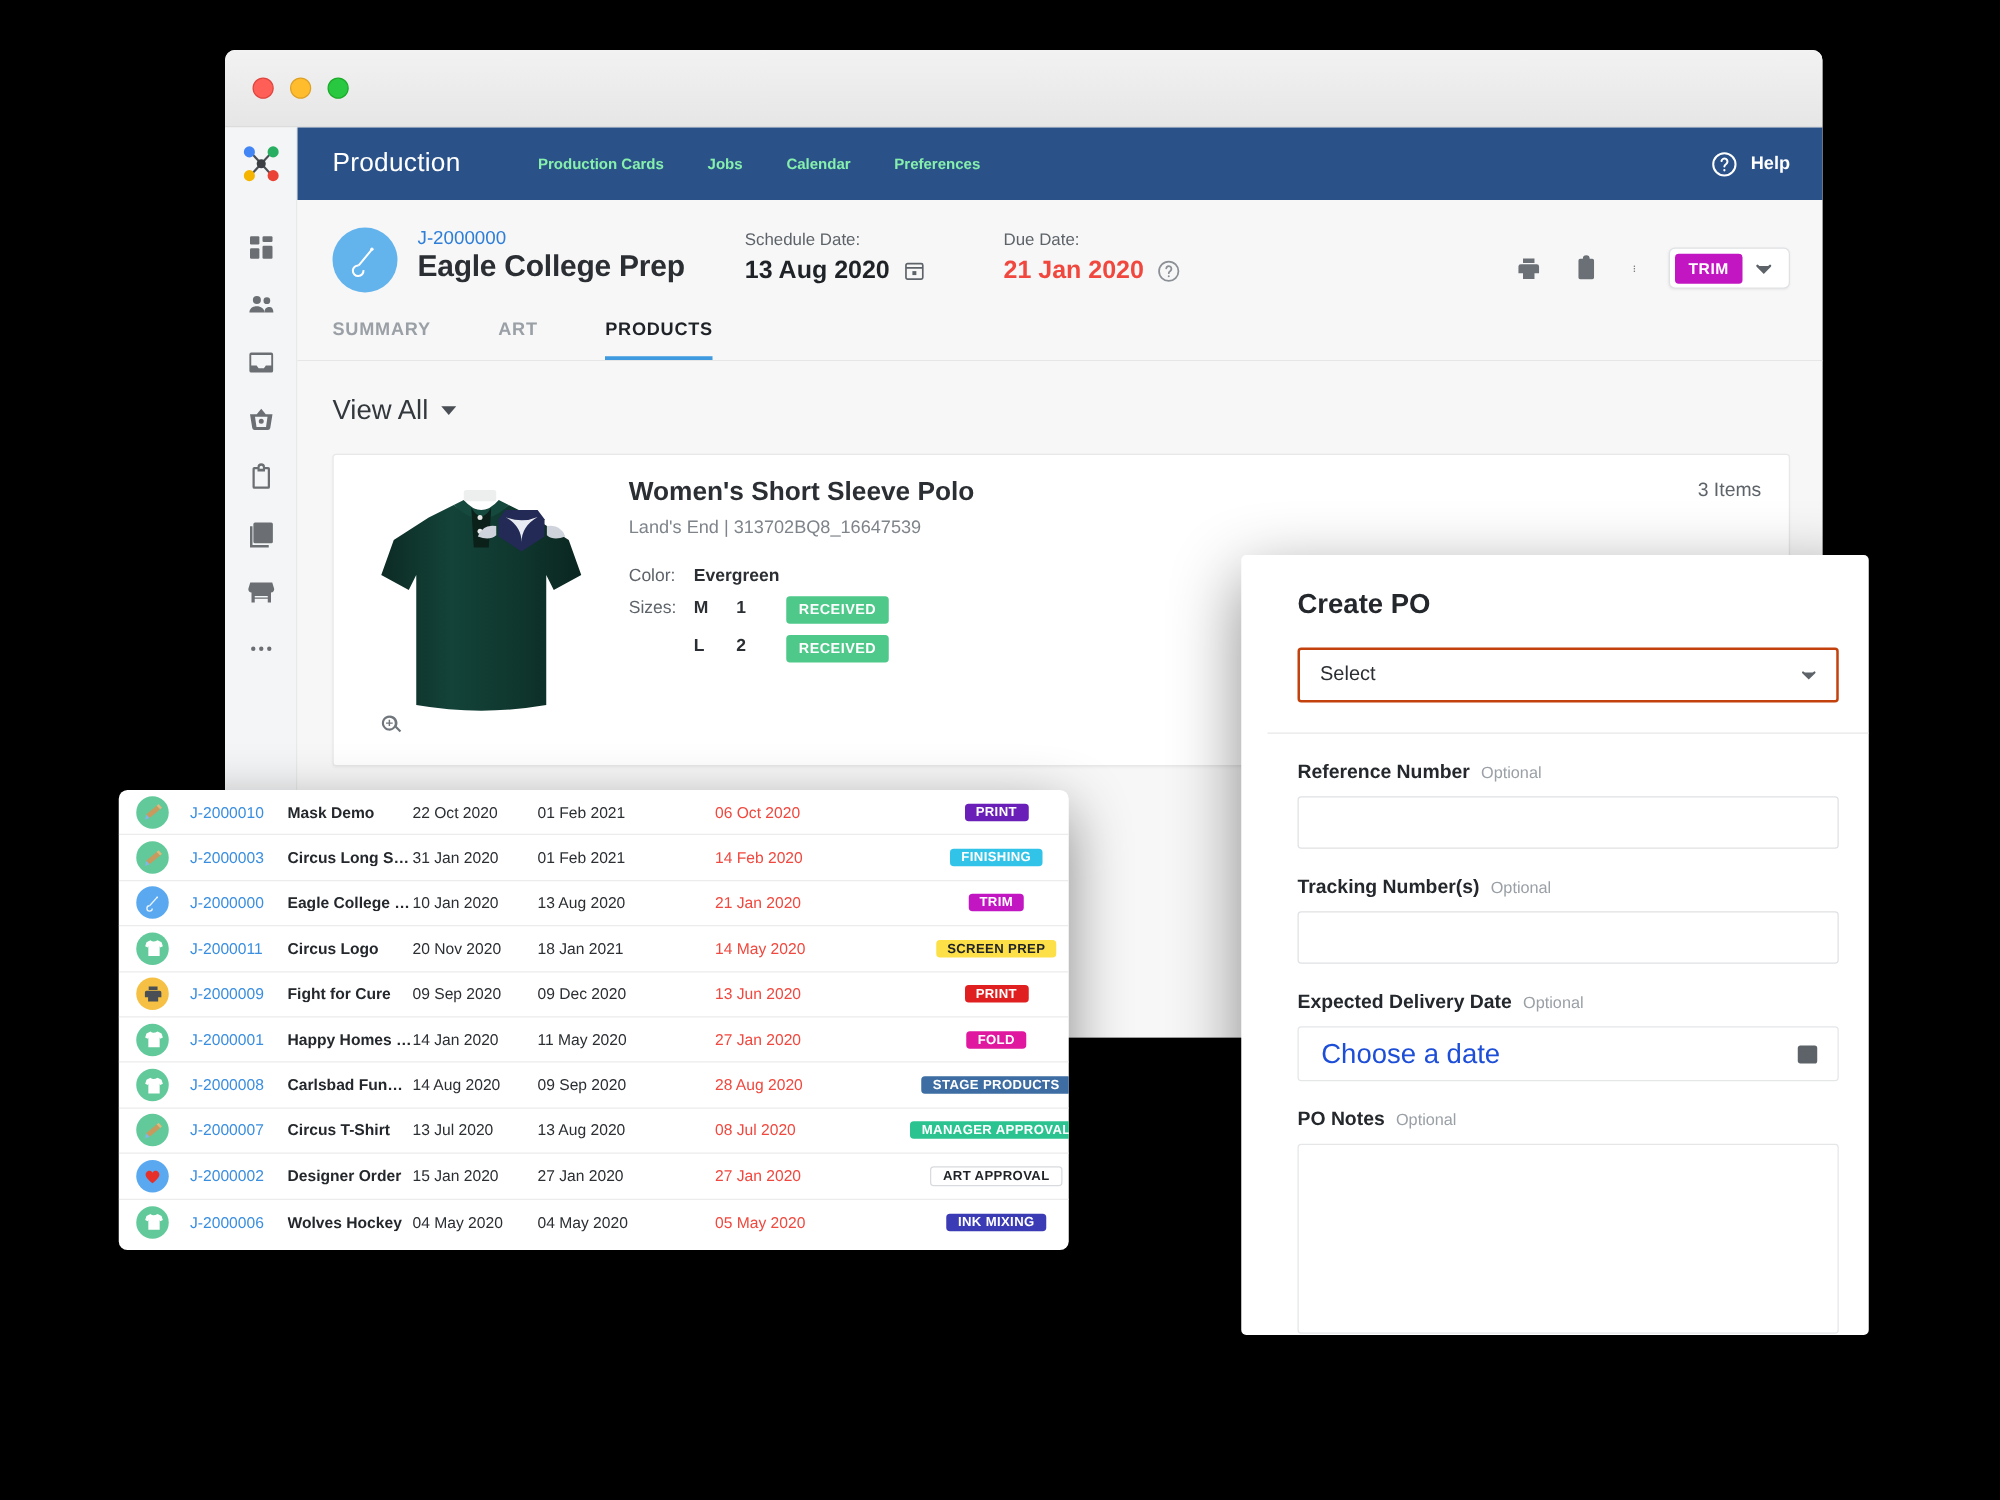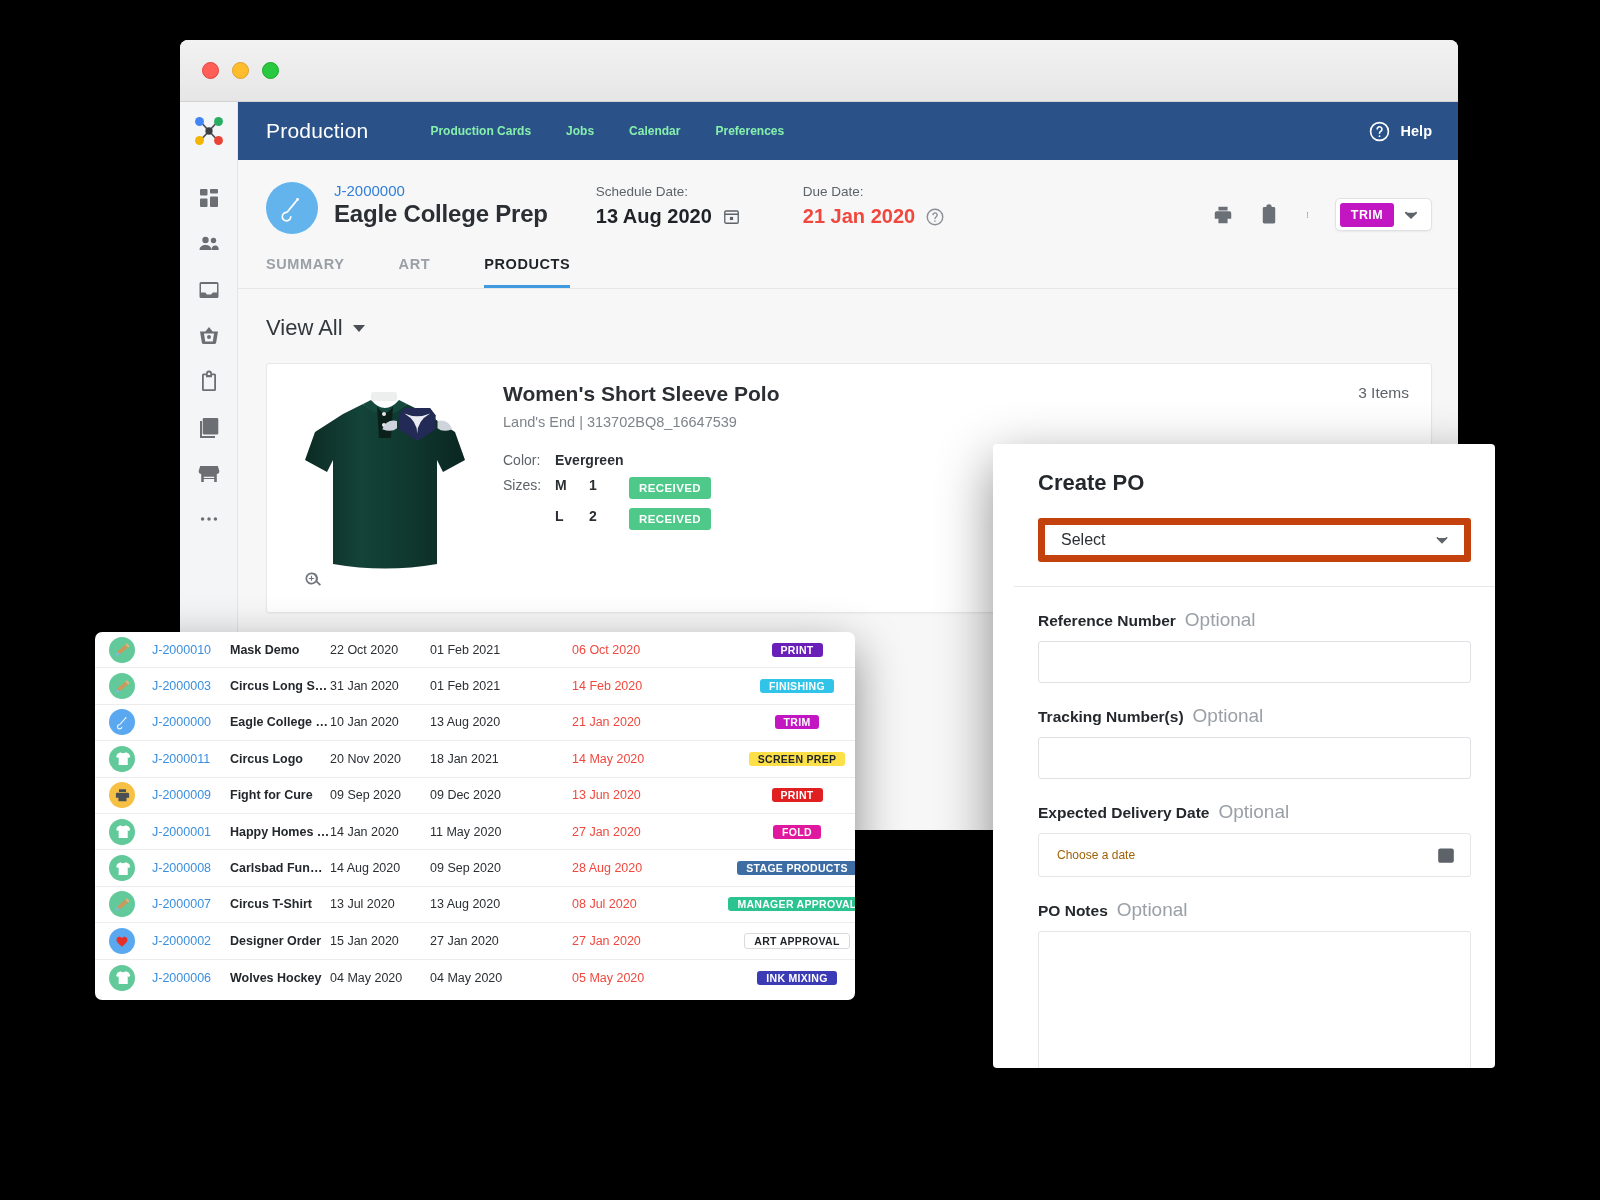--- a/index.html
+++ b/index.html
@@ -144,34 +144,34 @@
 
   
   .po-panel {
     position:absolute; left:993px; top:444px; width:502px; height:624px;
     background:#fff; border-radius:4px; overflow:hidden;
     box-shadow: 0 18px 55px rgba(0,0,0,.45);
   }
   .po-inner { padding: 26px 24px 0 24px; margin-left: 21px; }
   .po-title { font-size:22px; font-weight:bold; color:#24282c; margin-bottom:22px; }
   .po-label { font-size:15.5px; font-weight:bold; color:#24282c; display:flex; align-items:baseline; gap:9px; margin-bottom:10px;}
-  .po-opt { font-size:19px; font-weight:normal; color:#9aa0a6; }
+  .po-opt { font-size:13px; font-weight:normal; color:#9aa0a6; }
   .po-select {
-    height:44px; border:7px solid #c2410c; border-radius:3px;
+    height:44px; border:2px solid #c2410c; border-radius:3px;
     display:flex; align-items:center; padding:0 12px 0 16px; cursor:pointer;
     font-size:16px; color:#2b2f33;
   }
   .po-select .chev2 { margin-left:auto; width:20px;height:20px; fill:#5d6369; }
   .po-divider { height:1px; background:#e8e8e8; margin: 24px -24px 22px -24px; }
   .po-input { height:42px; border:1px solid #dfe1e4; border-radius:3px; margin-bottom:22px; }
   .po-date {
     height:44px; border:1px solid #e4e6e8; border-radius:3px; display:flex; align-items:center;
     padding:0 14px 0 18px; margin-bottom:22px; cursor:pointer;
   }
-  .po-date .ph { font-size:12px; color:#a16207; }
+  .po-date .ph { font-size:22px; color:#1d4ed8; }
   .po-date .cal { margin-left:auto; width:20px;height:20px; fill:#5d6369; }
   .po-textarea { height:152px; border:1px solid #e4e6e8; border-radius:3px; }
 </style>
 </head>
 <body>
 
 <div id="stage">
 
   <div class="app-window">
 

